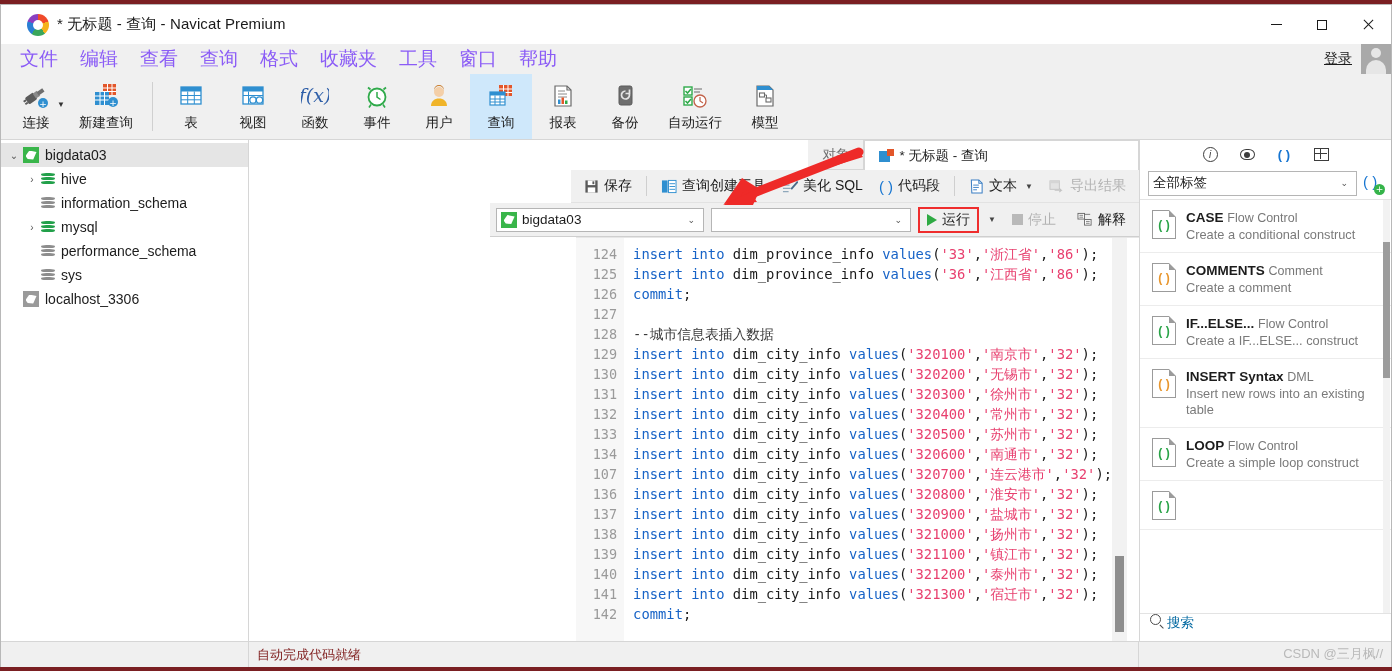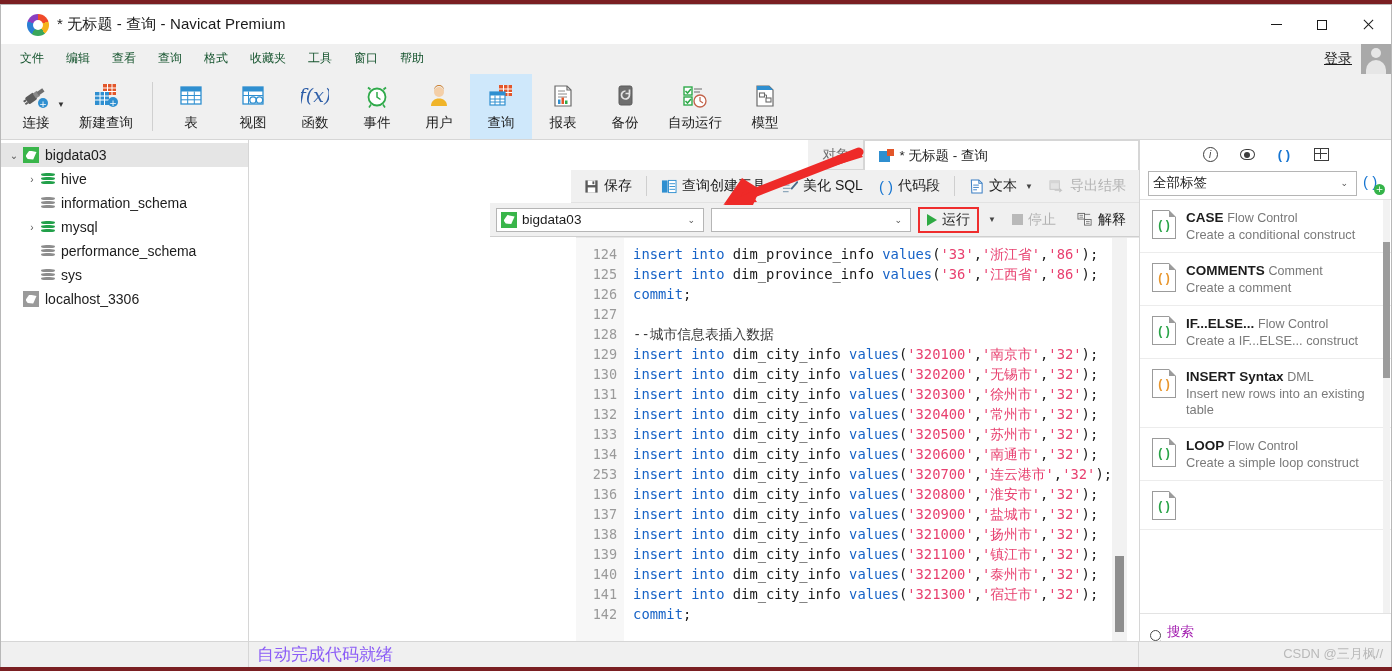--- a/index.html
+++ b/index.html
@@ -48,21 +48,21 @@
   }
   .glyph-close:before { transform:rotate(45deg); }
   .glyph-close:after  { transform:rotate(-45deg); }
 
   
   .menubar {
     height:30px; flex:0 0 30px; background:#f0f0f0;
     display:flex; align-items:center; padding-left:8px; position:relative;
     border-bottom:1px solid #f0f0f0;
   }
-  .menuitem { padding:3px 11px; font-size:12px; color:#14532d; }
+  .menuitem { padding:3px 11px; font-size:19px; color:#8b5cf6; }
   .login-wrap { margin-left:auto; display:flex; align-items:center; padding-right:0px; }
   .login-link { font-size:14px; color:#1c1c1c; text-decoration:underline; margin-right:9px; }
   .avatar {
     width:30px; height:30px; background:#a9a9a9; position:relative; overflow:hidden;
   }
   .avatar:before {
     content:""; position:absolute; left:50%; top:4px; width:10px; height:10px;
     margin-left:-5px; border-radius:50%; background:#e6e6e6;
   }
   .avatar:after {
@@ -242,34 +242,34 @@
     border-style:solid; border-color:#ffffff #ffffff #9b9b9b #9b9b9b;
   }
   .snip-body { flex:1 1 auto; min-width:0; }
   .snip-t1 { font-size:13.5px; color:#1c1c1c; font-weight:bold; }
   .snip-t1 span { font-weight:normal; color:#787878; font-size:12.5px; }
   .snip-t2 { font-size:12.8px; color:#7a7a7a; margin-top:2px; line-height:16px; }
   .rp-scroll { position:absolute; right:1px; top:0; width:7px; background:#f2f2f2; height:100%; }
   .rp-thumb { position:absolute; right:1px; width:7px; background:#9c9c9c; }
 
   .rp-search {
-    height:28px; flex:0 0 28px; display:flex; align-items:flex-end; gap:6px; padding:0 10px;
-    border-top:1px solid #e3e3e3; font-size:13.5px; color:#a21caf;
+    height:28px; flex:0 0 28px; display:flex; align-items:flex-start; gap:6px; padding:0 10px;
+    border-top:1px solid #e3e3e3; font-size:13.5px; color:#0369a1;
   }
   .mag { width:11px;height:11px;border:1.4px solid #4a4a4a;border-radius:50%; position:relative; }
   .mag:after{content:"";position:absolute;right:-4px;bottom:-3px;width:5px;height:1.4px;background:#4a4a4a;transform:rotate(45deg);}
 
   
   .statusbar {
     height:26px; flex:0 0 26px; background:#f0f0f0; border-top:1px solid #d6d6d6;
     display:flex; align-items:center; position:relative;
   }
   .sb-seg { height:25px; border-right:1px solid #d6d6d6; }
   .sb-seg.a { width:248px; }
-  .sb-seg.b { flex:1 1 auto; display:flex; align-items:center; padding-left:8px; font-size:17px; color:#8b5cf6; }
+  .sb-seg.b { flex:1 1 auto; display:flex; align-items:center; padding-left:8px; font-size:13px; color:#7f1d1d; }
   .sb-seg.c { width:252px; border-right:none; }
 
   
   .arrow { position:absolute; left:0; top:0; pointer-events:none; z-index:40; }
   .watermark {
     position:absolute; right:8px; bottom:4px; font-size:13px; color:#b9b9b9; z-index:30;
     font-family:"Liberation Sans",sans-serif;
   }
 </style>
 </head>
@@ -672,21 +672,21 @@
             <div>125</div>
             <div>126</div>
             <div>127</div>
             <div>128</div>
             <div>129</div>
             <div>130</div>
             <div>131</div>
             <div>132</div>
             <div>133</div>
             <div>134</div>
-            <div>253</div>
+            <div>107</div>
             <div>136</div>
             <div>137</div>
             <div>138</div>
             <div>139</div>
             <div>140</div>
             <div>141</div>
             <div>142</div>
           </div>
         <div class="code" id="code"><div><span class="kw">insert</span><span class="pun"> </span><span class="kw">into</span><span class="pun"> dim_province_info </span><span class="kw">values</span><span class="pun">(</span><span class="str">'33'</span><span class="pun">,</span><span class="str">'浙江省'</span><span class="pun">,</span><span class="str">'86'</span><span class="pun">);</span></div><div><span class="kw">insert</span><span class="pun"> </span><span class="kw">into</span><span class="pun"> dim_province_info </span><span class="kw">values</span><span class="pun">(</span><span class="str">'36'</span><span class="pun">,</span><span class="str">'江西省'</span><span class="pun">,</span><span class="str">'86'</span><span class="pun">);</span></div><div><span class="kw">commit</span><span class="pun">;</span></div><div>&nbsp;</div><div><span class="cmt">--城市信息表插入数据</span></div><div><span class="kw">insert</span><span class="pun"> </span><span class="kw">into</span><span class="pun"> dim_city_info </span><span class="kw">values</span><span class="pun">(</span><span class="str">'320100'</span><span class="pun">,</span><span class="str">'南京市'</span><span class="pun">,</span><span class="str">'32'</span><span class="pun">);</span></div><div><span class="kw">insert</span><span class="pun"> </span><span class="kw">into</span><span class="pun"> dim_city_info </span><span class="kw">values</span><span class="pun">(</span><span class="str">'320200'</span><span class="pun">,</span><span class="str">'无锡市'</span><span class="pun">,</span><span class="str">'32'</span><span class="pun">);</span></div><div><span class="kw">insert</span><span class="pun"> </span><span class="kw">into</span><span class="pun"> dim_city_info </span><span class="kw">values</span><span class="pun">(</span><span class="str">'320300'</span><span class="pun">,</span><span class="str">'徐州市'</span><span class="pun">,</span><span class="str">'32'</span><span class="pun">);</span></div><div><span class="kw">insert</span><span class="pun"> </span><span class="kw">into</span><span class="pun"> dim_city_info </span><span class="kw">values</span><span class="pun">(</span><span class="str">'320400'</span><span class="pun">,</span><span class="str">'常州市'</span><span class="pun">,</span><span class="str">'32'</span><span class="pun">);</span></div><div><span class="kw">insert</span><span class="pun"> </span><span class="kw">into</span><span class="pun"> dim_city_info </span><span class="kw">values</span><span class="pun">(</span><span class="str">'320500'</span><span class="pun">,</span><span class="str">'苏州市'</span><span class="pun">,</span><span class="str">'32'</span><span class="pun">);</span></div><div><span class="kw">insert</span><span class="pun"> </span><span class="kw">into</span><span class="pun"> dim_city_info </span><span class="kw">values</span><span class="pun">(</span><span class="str">'320600'</span><span class="pun">,</span><span class="str">'南通市'</span><span class="pun">,</span><span class="str">'32'</span><span class="pun">);</span></div><div><span class="kw">insert</span><span class="pun"> </span><span class="kw">into</span><span class="pun"> dim_city_info </span><span class="kw">values</span><span class="pun">(</span><span class="str">'320700'</span><span class="pun">,</span><span class="str">'连云港市'</span><span class="pun">,</span><span class="str">'32'</span><span class="pun">);</span></div><div><span class="kw">insert</span><span class="pun"> </span><span class="kw">into</span><span class="pun"> dim_city_info </span><span class="kw">values</span><span class="pun">(</span><span class="str">'320800'</span><span class="pun">,</span><span class="str">'淮安市'</span><span class="pun">,</span><span class="str">'32'</span><span class="pun">);</span></div><div><span class="kw">insert</span><span class="pun"> </span><span class="kw">into</span><span class="pun"> dim_city_info </span><span class="kw">values</span><span class="pun">(</span><span class="str">'320900'</span><span class="pun">,</span><span class="str">'盐城市'</span><span class="pun">,</span><span class="str">'32'</span><span class="pun">);</span></div><div><span class="kw">insert</span><span class="pun"> </span><span class="kw">into</span><span class="pun"> dim_city_info </span><span class="kw">values</span><span class="pun">(</span><span class="str">'321000'</span><span class="pun">,</span><span class="str">'扬州市'</span><span class="pun">,</span><span class="str">'32'</span><span class="pun">);</span></div><div><span class="kw">insert</span><span class="pun"> </span><span class="kw">into</span><span class="pun"> dim_city_info </span><span class="kw">values</span><span class="pun">(</span><span class="str">'321100'</span><span class="pun">,</span><span class="str">'镇江市'</span><span class="pun">,</span><span class="str">'32'</span><span class="pun">);</span></div><div><span class="kw">insert</span><span class="pun"> </span><span class="kw">into</span><span class="pun"> dim_city_info </span><span class="kw">values</span><span class="pun">(</span><span class="str">'321200'</span><span class="pun">,</span><span class="str">'泰州市'</span><span class="pun">,</span><span class="str">'32'</span><span class="pun">);</span></div><div><span class="kw">insert</span><span class="pun"> </span><span class="kw">into</span><span class="pun"> dim_city_info </span><span class="kw">values</span><span class="pun">(</span><span class="str">'321300'</span><span class="pun">,</span><span class="str">'宿迁市'</span><span class="pun">,</span><span class="str">'32'</span><span class="pun">);</span></div><div><span class="kw">commit</span><span class="pun">;</span></div></div>
         <div class="ed-scroll">

